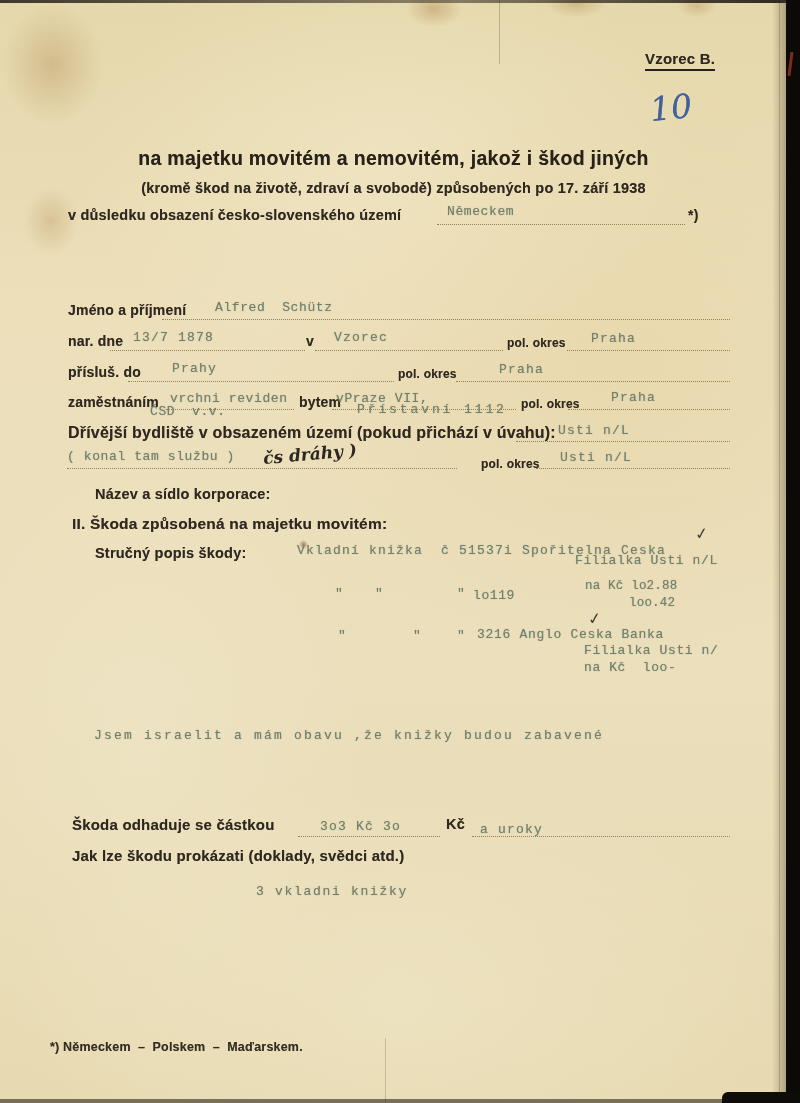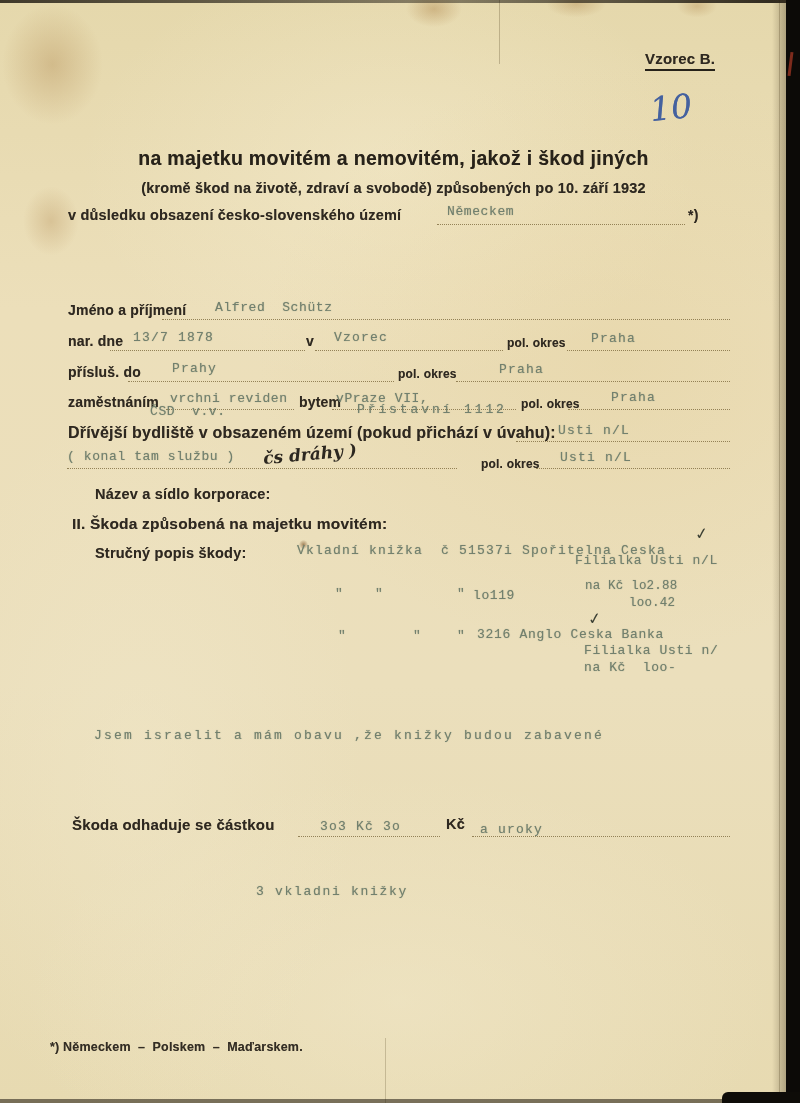--- a/index.html
+++ b/index.html
@@ -51,21 +51,21 @@
   <div class="edge" style="left:786px;top:0;width:14px;height:1103px;background:#0c0a07;"></div>
   <div class="edge" style="left:772px;top:0;width:14px;height:1103px;background:linear-gradient(90deg,transparent,rgba(70,58,35,.35));"></div>
   <div class="edge" style="left:0;top:1099px;width:800px;height:4px;background:rgba(28,22,12,.55);"></div>
   <div class="edge" style="left:722px;top:1092px;width:78px;height:11px;background:#0e0c08;border-top-left-radius:6px;"></div>
   <div class="edge" style="left:789px;top:52px;width:3px;height:24px;background:#7d2b1c;transform:rotate(7deg);"></div>
 
   <div class="abs lbl lbl-lg" style="left:645px;top:50px;border-bottom:2px solid #26221a;padding-bottom:2px;">Vzorec B.</div>
   <div class="abs hand hand-blue" style="left:650px;top:88px;">10</div>
 
   <div class="abs lbl center" style="top:147px;font-size:19.5px;letter-spacing:.3px;color:#272219;">na majetku movitém a nemovitém, jakož i škod jiných</div>
-  <div class="abs lbl center" style="top:180px;font-size:14.5px;color:#2d2820;">(kromě škod na životě, zdraví a svobodě) způsobených po 10. září 1932</div>
+  <div class="abs lbl center" style="top:180px;font-size:14.5px;color:#2d2820;">(kromě škod na životě, zdraví a svobodě) způsobených po 17. září 1938</div>
 
   <div class="abs lbl" style="left:68px;top:207px;font-size:14.5px;">v důsledku obsazení česko-slovenského území</div>
   <div class="dot" style="left:437px;top:224px;width:248px;"></div>
   <div class="abs typed" style="left:447px;top:204px;">Německem</div>
   <div class="abs lbl" style="left:688px;top:207px;font-size:14px;">*)</div>
 
 
   <div class="abs lbl" style="left:68px;top:302px;">Jméno a příjmení</div>
   <div class="dot" style="left:162px;top:319px;width:568px;"></div>
   <div class="abs typed" style="left:215px;top:300px;">Alfred  Schütz</div>
@@ -136,17 +136,18 @@
 
   <div class="abs typed t-sp2" style="left:94px;top:728px;">Jsem israelit a mám obavu ,že knižky budou zabavené</div>
 
   <div class="abs lbl lbl-lg" style="left:72px;top:816px;">Škoda odhaduje se částkou</div>
   <div class="dot" style="left:298px;top:836px;width:142px;"></div>
   <div class="abs typed t-sp1" style="left:320px;top:819px;">3o3 Kč 3o</div>
   <div class="abs lbl" style="left:446px;top:816px;font-size:14.5px;">Kč</div>
   <div class="dot" style="left:472px;top:836px;width:258px;"></div>
   <div class="abs typed t-sp1" style="left:480px;top:822px;">a uroky</div>
 
+  <div class="abs lbl lbl-lg" style="left:72px;top:847px;">Jak lze škodu prokázati (doklady, svědci atd.)</div>
   <div class="abs typed" style="left:256px;top:884px;letter-spacing:1.7px;">3 vkladni knižky</div>
 
   <div class="abs lbl" style="left:50px;top:1040px;font-size:12.5px;color:#332d24;">*) Německem  –  Polskem  –  Maďarskem.</div>
 
 </div>
 
 </body></html>

